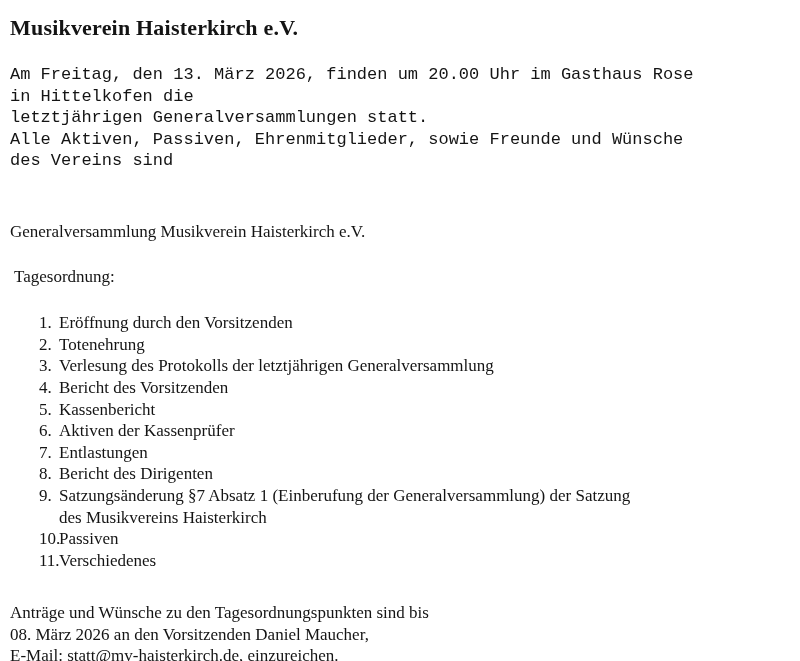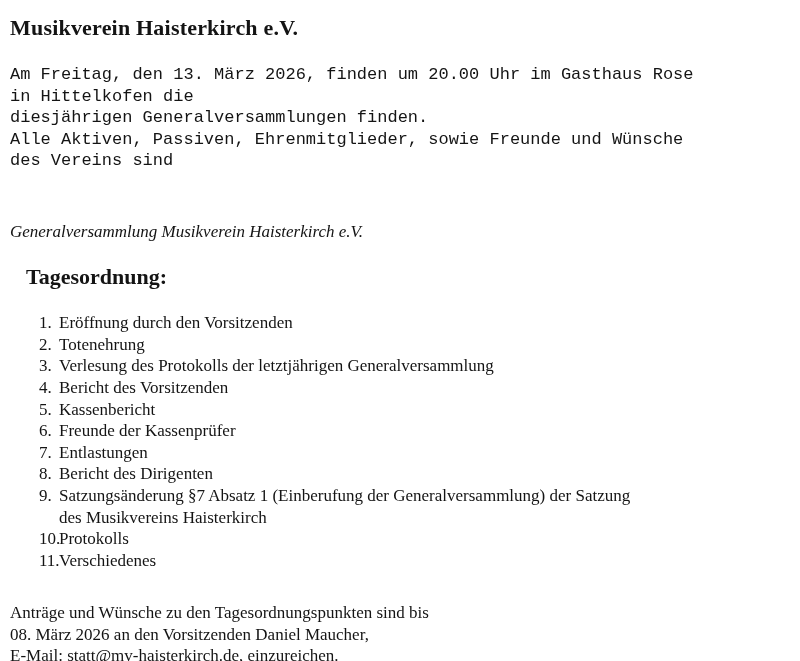--- a/index.html
+++ b/index.html
@@ -31,27 +31,26 @@
     font-weight: bold;
     letter-spacing: 0.2px;
   }
   .intro {
     margin: 23px 0 0 0;
     font-family: Liberation Mono, monospace;
   }
   .line { display: block; }
   .subject {
     margin: 49px 0 16px 0;
-    font-style: italic;
   }
   .agenda-heading {
-    margin: 23px 0 0 16px;
-    font-size: 22px;
+    margin: 23px 0 0 4px;
+    font-size: 17px;
     line-height: 21.6px;
-    font-weight: bold;
+    font-weight: normal;
   }
   ol.agenda {
     list-style: none;
     margin: 25px 0 0 0;
     padding: 0 0 0 29px;
   }
   ol.agenda li {
     display: flex;
     align-items: flex-start;
   }
@@ -68,21 +67,21 @@
 </style>
 </head>
 <body>
 
 <div class="page">
 
   <h1 class="doc-title">Musikverein Haisterkirch e.V.</h1>
 
   <p class="intro">
     <span class="line">Am Freitag, den 13. März 2026, finden um 20.00 Uhr im Gasthaus Rose in Hittelkofen die</span>
-    <span class="line">diesjährigen Generalversammlungen finden.</span>
+    <span class="line">letztjährigen Generalversammlungen statt.</span>
     <span class="line">Alle Aktiven, Passiven, Ehrenmitglieder, sowie Freunde und Wünsche des Vereins sind</span>
   </p>
 
   <p class="subject">Generalversammlung Musikverein Haisterkirch e.V.</p>
 
   <h2 class="agenda-heading">Tagesordnung:</h2>
 
   <ol class="agenda">
     <li>
       <span class="num">1.</span>
@@ -99,40 +98,40 @@
     <li>
       <span class="num">4.</span>
       <span class="txt">Bericht des Vorsitzenden</span>
     </li>
     <li>
       <span class="num">5.</span>
       <span class="txt">Kassenbericht</span>
     </li>
     <li>
       <span class="num">6.</span>
-      <span class="txt">Freunde der Kassenprüfer</span>
+      <span class="txt">Aktiven der Kassenprüfer</span>
     </li>
     <li>
       <span class="num">7.</span>
       <span class="txt">Entlastungen</span>
     </li>
     <li>
       <span class="num">8.</span>
       <span class="txt">Bericht des Dirigenten</span>
     </li>
     <li>
       <span class="num">9.</span>
       <span class="txt">
         <span class="line">Satzungsänderung §7 Absatz 1 (Einberufung der Generalversammlung) der Satzung</span>
         <span class="line">des Musikvereins Haisterkirch</span>
       </span>
     </li>
     <li>
       <span class="num">10.</span>
-      <span class="txt">Protokolls</span>
+      <span class="txt">Passiven</span>
     </li>
     <li>
       <span class="num">11.</span>
       <span class="txt">Verschiedenes</span>
     </li>
   </ol>
 
   <p class="closing">
     <span class="line">Anträge und Wünsche zu den Tagesordnungspunkten sind bis</span>
     <span class="line">08. März 2026 an den Vorsitzenden Daniel Maucher,</span>

